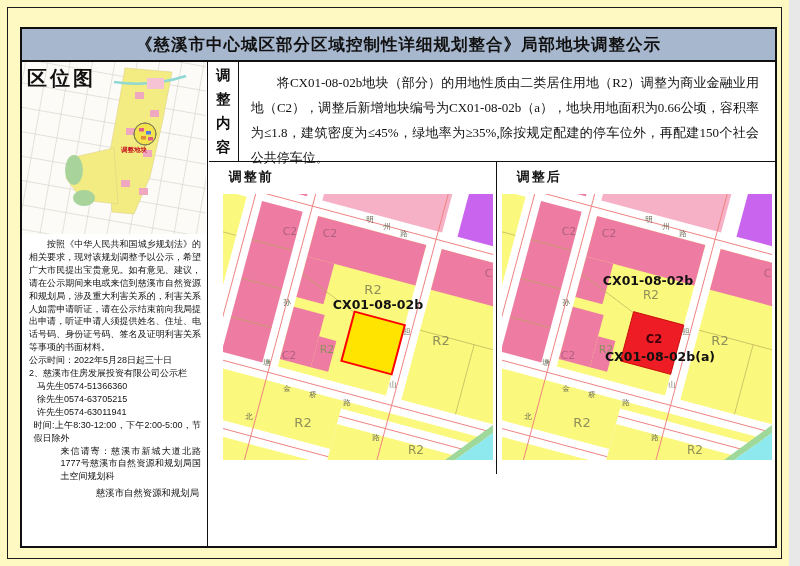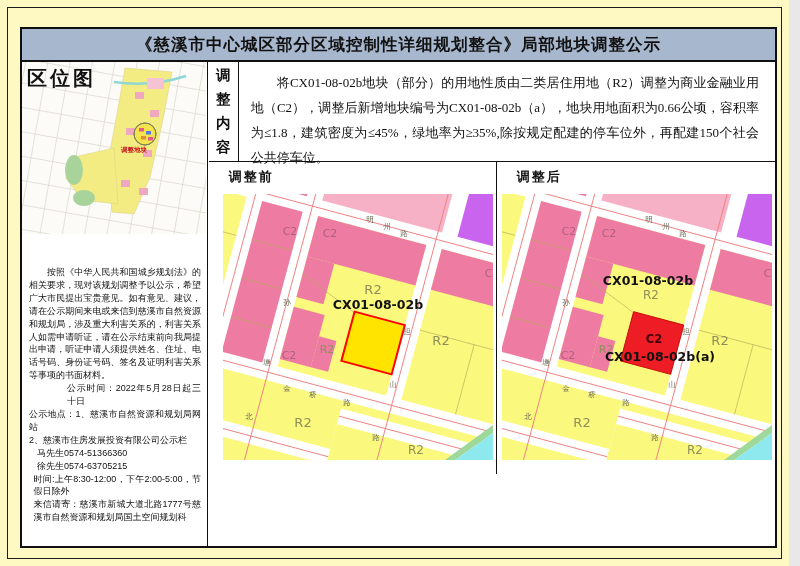--- a/index.html
+++ b/index.html
@@ -10,21 +10,21 @@
   .titlebar{position:absolute;left:0;top:0;right:0;height:31px;background:#a7b7ce;border-bottom:2px solid #101010;
             display:flex;align-items:center;justify-content:center;font-size:16.5px;font-weight:bold;letter-spacing:1px;}
   
   .leftcol{position:absolute;left:0;top:33px;bottom:0;width:185px;border-right:1.8px solid #101010;}
   .locmap{position:absolute;top:0;left:0;right:0;height:172px;overflow:hidden;}
   .locmap svg{position:absolute;left:0;top:0;}
   .loc-title{position:absolute;top:3px;left:5px;font-size:20px;font-weight:bold;letter-spacing:3px;}
   .marker-label{position:absolute;left:99px;top:84px;font-size:6.5px;font-weight:bold;color:#c41220;}
   .notice{position:absolute;top:174px;left:0;right:0;bottom:0;padding:2px 6px 2px 7px;
           font-size:9px;line-height:12.9px;text-align:justify;overflow:hidden;}
-  .notice-intro{text-indent:2em;margin-top:28px;}
+  .notice-intro{text-indent:2em;}
   .sig{ text-align:right;margin-top:3px;font-size:9.4px;line-height:13.2px;padding-right:2px;}
   
   .rightarea{position:absolute;left:186.8px;top:33px;right:0;bottom:0;}
   .adjrow{position:absolute;top:0;left:0;right:0;height:100px;border-bottom:1.6px solid #101010;display:flex;box-sizing:border-box;}
   .adjhead{width:29px;border-right:1.2px solid #101010;display:flex;flex-direction:column;align-items:center;justify-content:center;
            font-size:14.5px;font-weight:bold;}
   .adjhead div{margin:2.5px 0;}
   .adjtext{flex:1;padding:8px 16px 0 12px;font-size:13px;line-height:25px;text-align:justify;text-indent:2em;font-family:Liberation Serif, serif;}
   .mapsrow{position:absolute;top:100px;left:0;right:0;height:312px;}
   .panel{position:absolute;top:0;bottom:0;box-sizing:border-box;}
@@ -86,27 +86,30 @@
             <rect x="119" y="74" width="5" height="3.5" fill="#e08a3a"></rect>
             <rect x="126" y="75" width="5" height="3.5" fill="#e05a8a"></rect>
             <circle cx="123" cy="72" r="11" fill="none" stroke="#8a8a5a" stroke-width="0.8"></circle>
           </svg>
         <div class="loc-title">区位图</div>
         <div class="marker-label">调整地块</div>
       </div>
       <div class="notice">
         <div class="notice-intro">按照《中华人民共和国城乡规划法》的相关要求，现对该规划调整予以公示，希望广大市民提出宝贵意见。如有意见、建议，请在公示期间来电或来信到慈溪市自然资源和规划局，涉及重大利害关系的，利害关系人如需申请听证，请在公示结束前向我局提出申请，听证申请人须提供姓名、住址、电话号码、身份证号码、签名及证明利害关系等事项的书面材料。</div>
         <div id="notice-lines">
-            <div style="padding-left: 0em; margin-left: 38px;">公示时间：2022年5月28日起三十日</div>
-            <div style="padding-left: 0em;">公示地点：1、慈溪市自然资源和规划局网站</div>
+            <div style="padding-left: 0em;">公示时间：2022年5月28日起三十日</div>
             <div style="padding-left: 0em;">2、慈溪市住房发展投资有限公司公示栏</div>
             <div style="padding-left: 0.9em;">马先生0574-51366360</div>
             <div style="padding-left: 0.9em;">徐先生0574-63705215</div>
+            <div style="padding-left: 0.9em;">许先生0574-63011941</div>
             <div style="padding-left: 0.5em;">时间:上午8:30-12:00，下午2:00-5:00，节假日除外</div>
-            <div style="padding-left: 0.5em;">来信请寄：慈溪市新城大道北路1777号慈溪市自然资源和规划局国土空间规划科</div>
+            <div style="padding-left: 0.5em; margin-left: 27px;">来信请寄：慈溪市新城大道北路1777号慈溪市自然资源和规划局国土空间规划科</div>
+          </div>
+        <div class="sig" id="notice-signatures">
+            <div>慈溪市自然资源和规划局</div>
           </div>
       </div>
     </div>
 
     <div class="rightarea">
 
       <div class="adjrow">
         <div class="adjhead" id="adj-heading">
             <div>调</div>
             <div>整</div>

